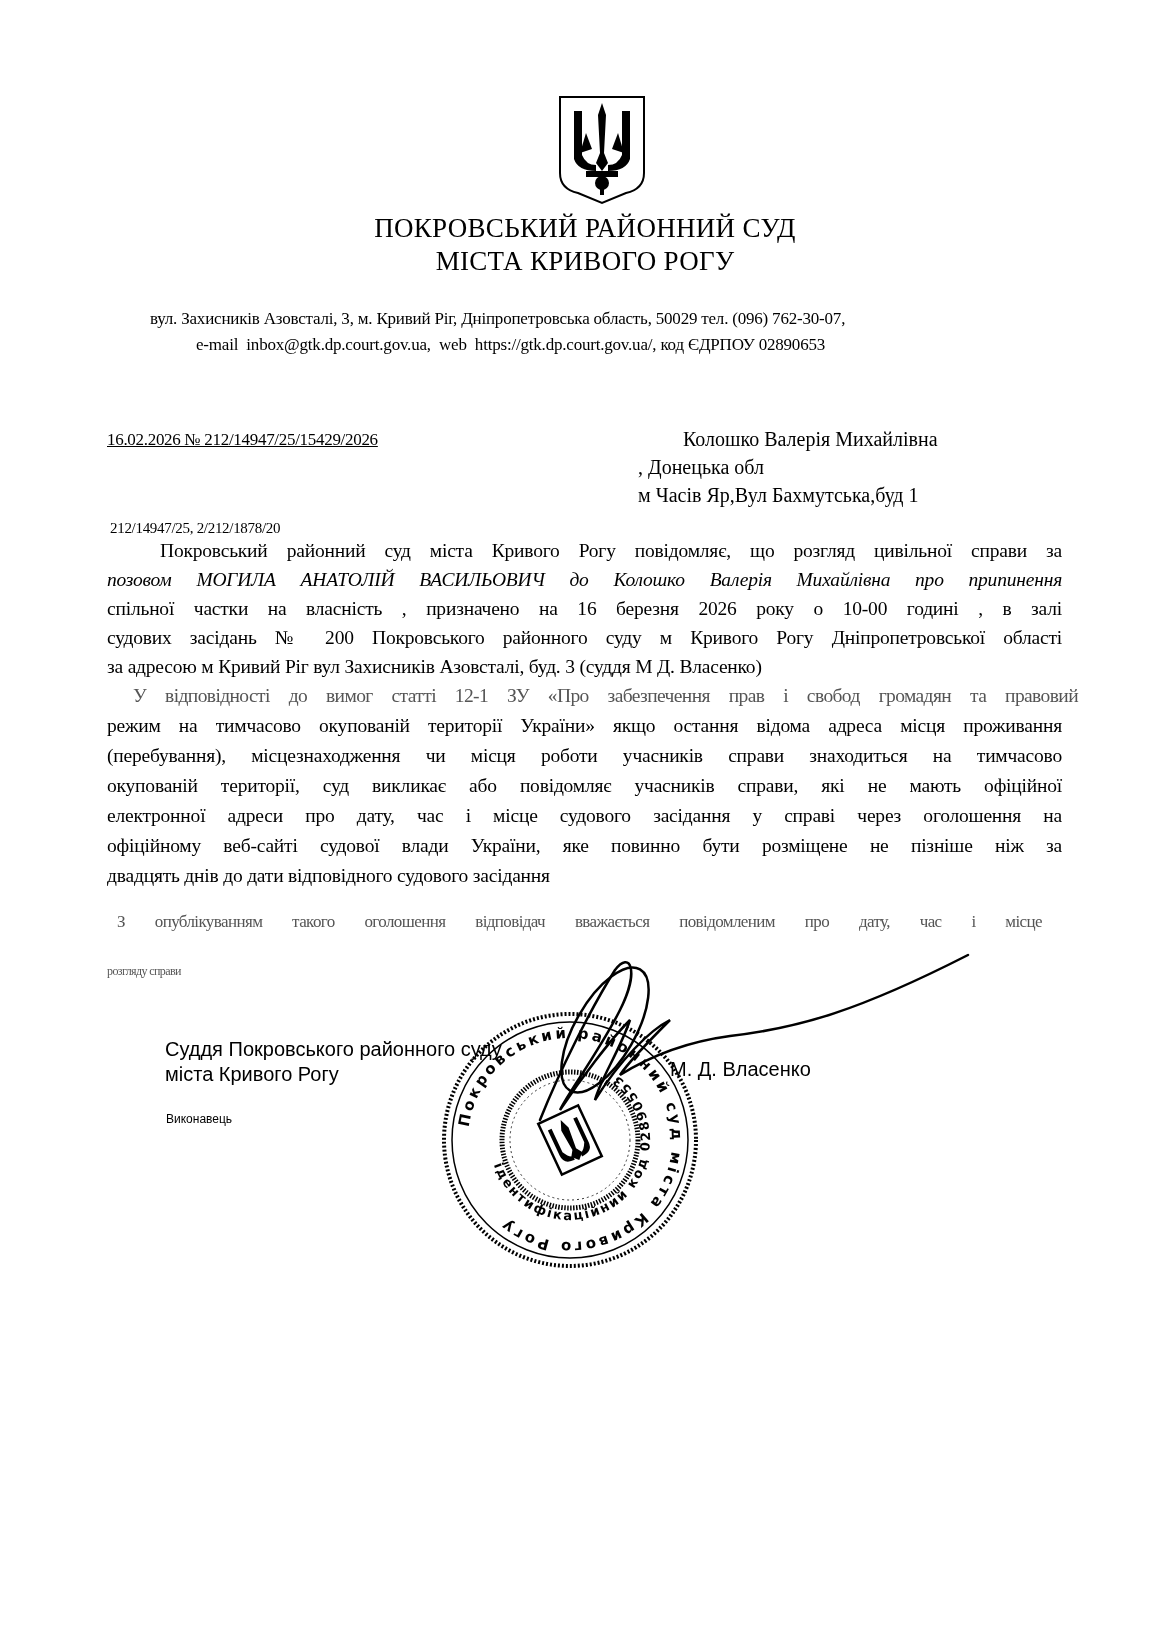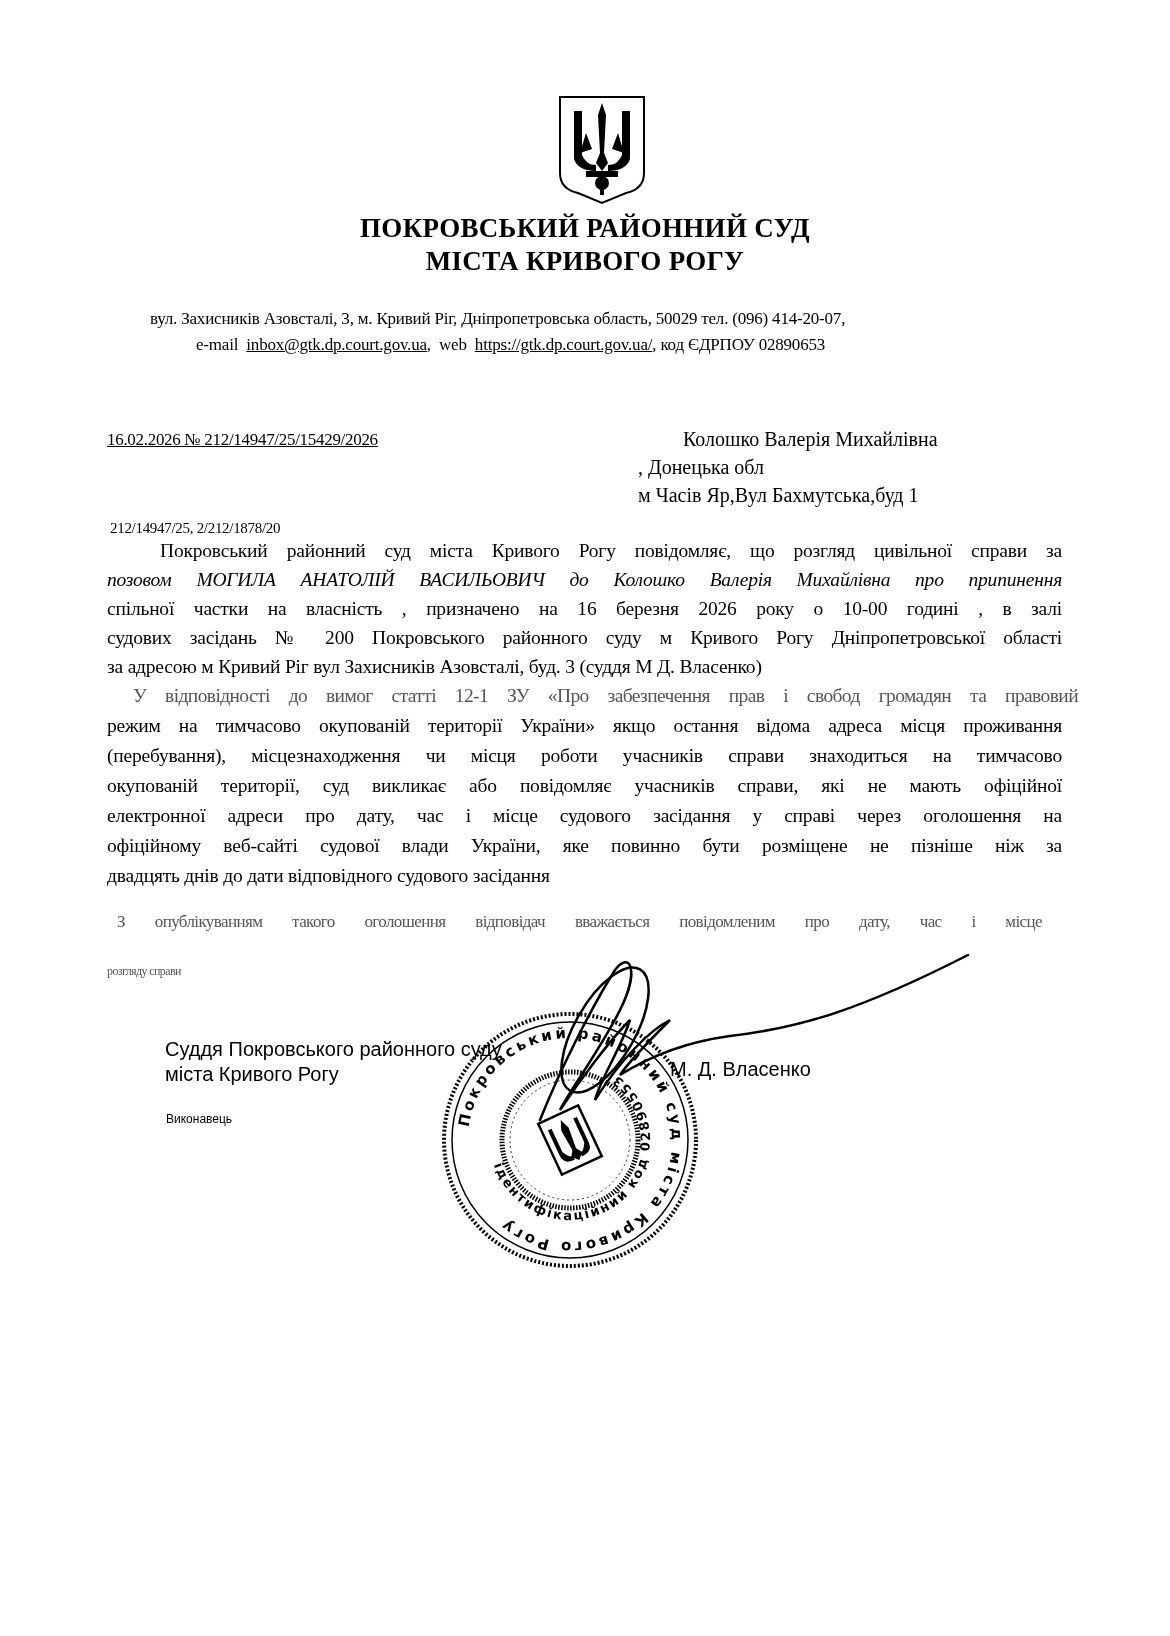--- a/index.html
+++ b/index.html
@@ -1,25 +1,25 @@
 <!DOCTYPE html>
 <html><head>
   <meta charset="utf-8">
   <style>
     html, body { margin: 0; padding: 0; background: #ffffff; }
     body { width: 1170px; height: 1636px; position: relative; overflow: hidden; color: #000; font-family: "Liberation Serif", serif; }
     .abs { position: absolute; }
     .emblem { left: 556px; top: 93px; width: 92px; height: 112px; }
-    .court-title { left: 0; width: 1170px; text-align: center; font-weight: bold; font-size: 27px; letter-spacing: 0.3px; }
+    .court-title { left: 0; width: 1170px; text-align: center; font-weight: normal; font-size: 27px; letter-spacing: 0.3px; }
     .t1 { top: 213px; }
     .t2 { top: 246px; }
     .contact { font-size: 17px; letter-spacing: -0.2px; white-space: nowrap; }
     .c1 { left: 150px; top: 309px; }
     .c2 { left: 196px; top: 335px; }
-    .u { text-decoration: underline; }
+    .u { }
     .ref { left: 107px; top: 430px; font-size: 17px; text-decoration: underline; white-space: nowrap; letter-spacing: -0.3px; }
     .addressee { font-size: 20px; white-space: nowrap; }
     .a1 { left: 683px; top: 428px; }
     .a2 { left: 638px; top: 456px; }
     .a3 { left: 638px; top: 484px; }
     .casenums { left: 110px; top: 520px; font-size: 15px; letter-spacing: -0.3px; white-space: nowrap; }
     .body-line { left: 107px; width: 955px; font-size: 19.5px; white-space: nowrap; text-align: justify; text-align-last: justify; letter-spacing: -0.2px; }
     .faded { color: #555; letter-spacing: -0.6px; }
     .sig { font-family: "Liberation Sans", sans-serif; font-size: 20px; white-space: nowrap; }
     .s1 { left: 165px; top: 1038px; }
@@ -42,21 +42,21 @@
     <path d="M68 60 L62 40 L56 56 Z" fill="#000"></path>
     <rect x="30" y="78" width="32" height="6" fill="#000"></rect>
     <circle cx="46" cy="90" r="7" fill="#000"></circle>
     <rect x="44" y="84" width="4" height="18" fill="#000"></rect>
   </svg>
 </div>
 
 <div class="abs court-title t1">ПОКРОВСЬКИЙ РАЙОННИЙ СУД</div>
 <div class="abs court-title t2">МІСТА КРИВОГО РОГУ</div>
 
-<div class="abs contact c1">вул. Захисників Азовсталі, 3, м. Кривий Ріг,  Дніпропетровська область, 50029 тел. (096) 414-20-07,</div>
+<div class="abs contact c1">вул. Захисників Азовсталі, 3, м. Кривий Ріг,  Дніпропетровська область, 50029 тел. (096) 762-30-07,</div>
 <div class="abs contact c2">
   <span>e-mail</span>&nbsp;
   <span class="u">inbox@gtk.dp.court.gov.ua</span>,&nbsp;
   <span>web</span>&nbsp;
   <span class="u">https://gtk.dp.court.gov.ua/</span>,
   <span>код ЄДРПОУ 02890653</span>
 </div>
 
 <div class="abs ref">16.02.2026 №  212/14947/25/15429/2026</div>
 

